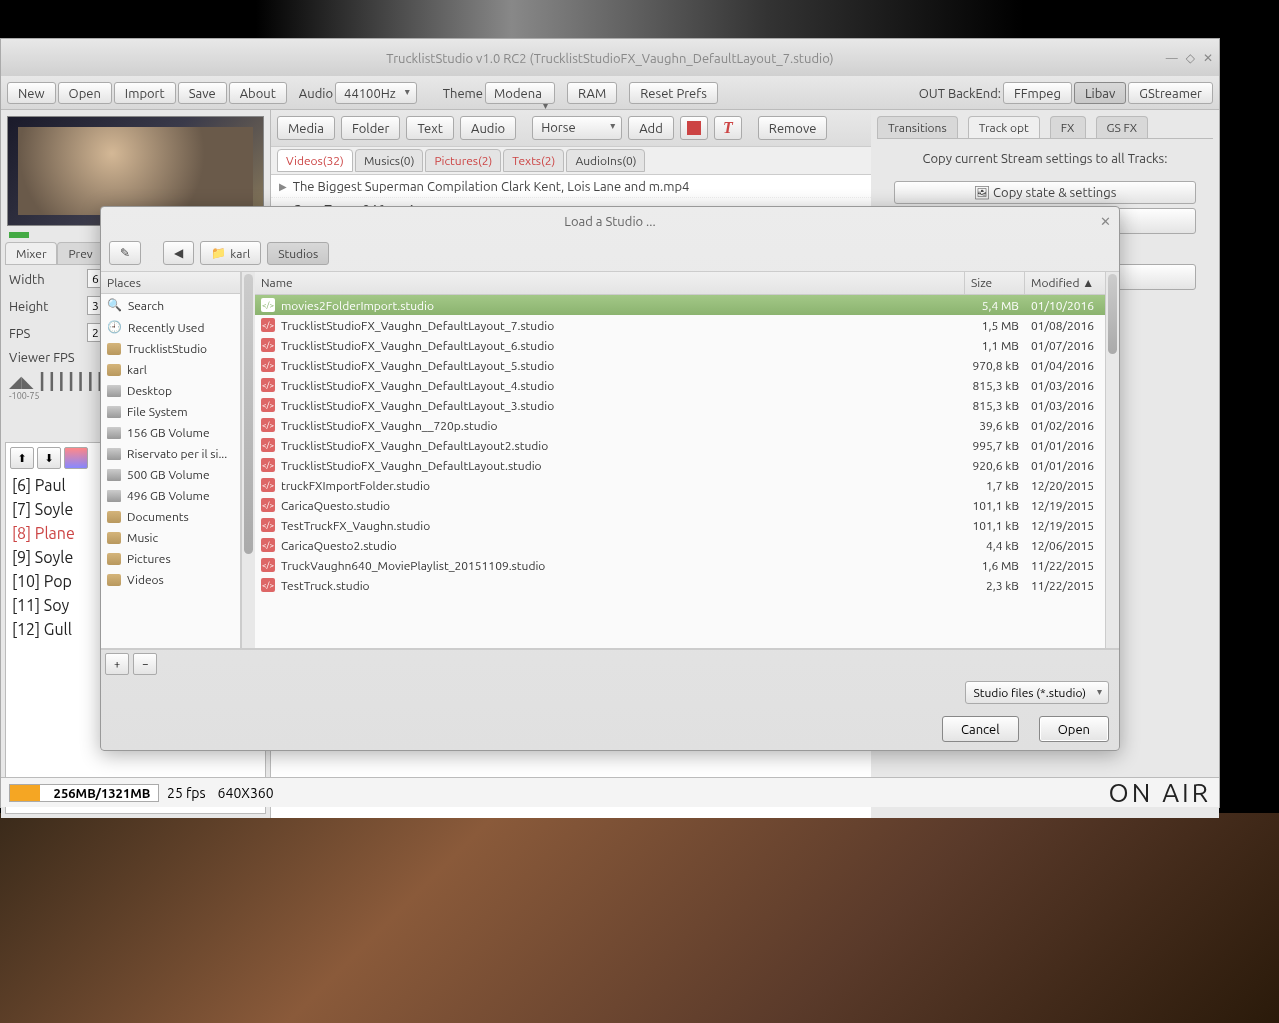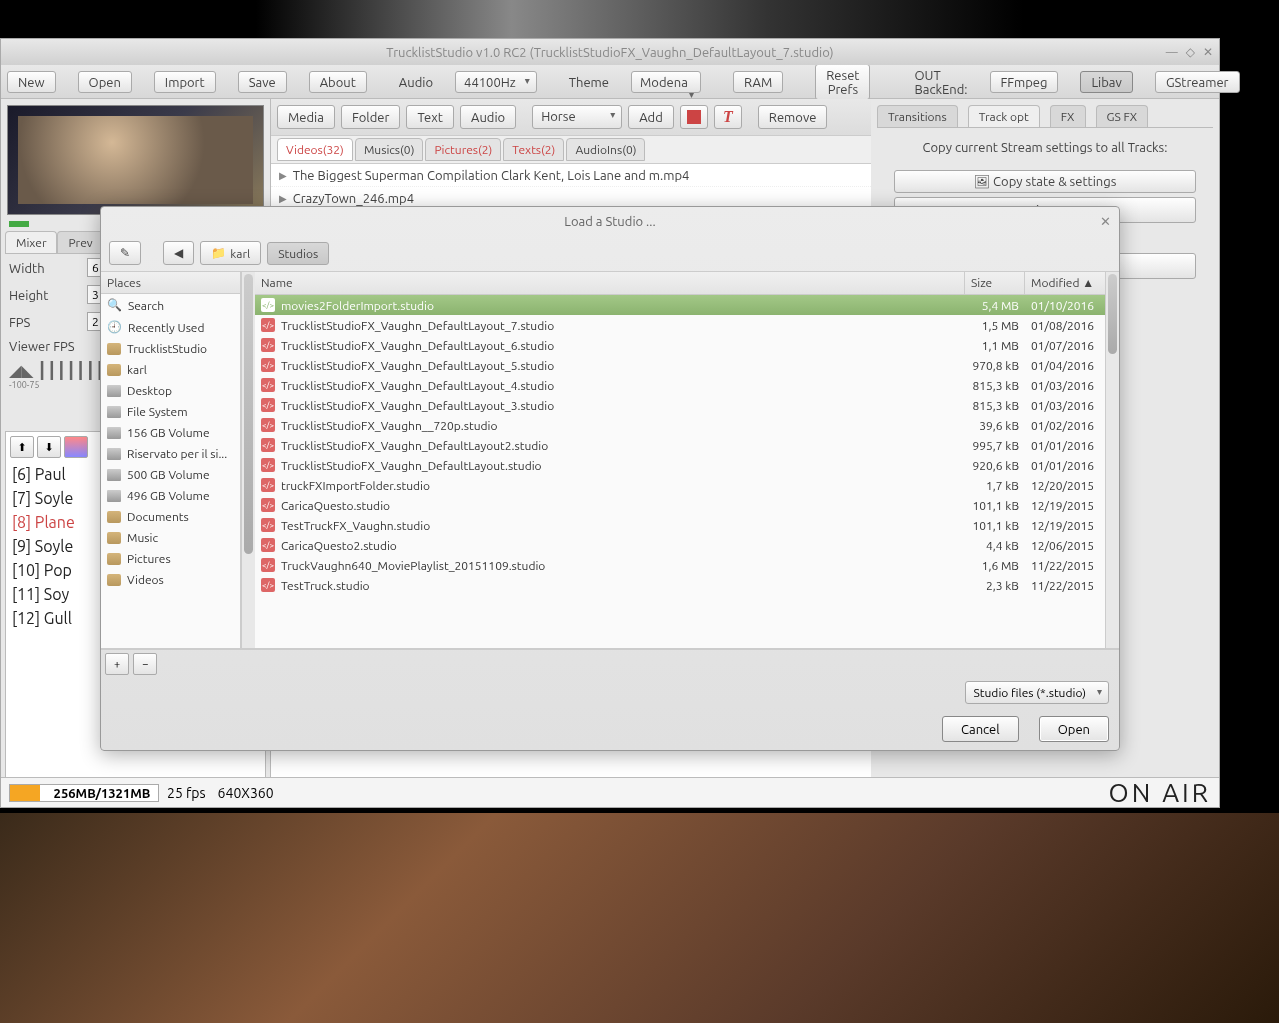--- a/index.html
+++ b/index.html
@@ -1,23 +1,23 @@
 <!DOCTYPE html>
 <html><head>
 <meta charset="utf-8">
 <style>
 * { box-sizing: border-box; margin: 0; padding: 0; font-family: "Segoe UI", "Ubuntu", sans-serif; }
 body { background: #000; width: 1279px; height: 1023px; position: relative; overflow: hidden; }
 .bg-top { position: absolute; top: 0; left: 0; width: 1279px; height: 40px; background: linear-gradient(90deg, #000 20%, #888 40%, #333 60%, #000 80%); }
 .bg-bottom { position: absolute; bottom: 0; left: 0; width: 1279px; height: 210px; background: linear-gradient(135deg, #3a2a1a, #8a5a3a, #5a3a2a, #2a1a0a); }
 .app-window { position: absolute; left: 0; top: 38px; width: 1220px; height: 770px; background: #d4d4d4; border: 1px solid #aaa; }
-.titlebar { height: 26px; background: linear-gradient(#e8e8e8, #d0d0d0); display: flex; align-items: center; justify-content: center; color: #888; font-size: 13px; position: relative; }
+.titlebar { height: 37px; background: linear-gradient(#e8e8e8, #d0d0d0); display: flex; align-items: center; justify-content: center; color: #888; font-size: 13px; position: relative; }
 .win-controls { position: absolute; right: 6px; display: flex; gap: 8px; color: #888; font-size: 12px; }
 .win-controls span { cursor: pointer; }
-.toolbar { height: 34px; background: linear-gradient(#e8e8e8, #d8d8d8); display: flex; align-items: center; padding: 0 6px; gap: 22px; border-bottom: 1px solid #bbb; }
+.toolbar { height: 34px; background: linear-gradient(#e8e8e8, #d8d8d8); display: flex; align-items: center; padding: 0 6px; gap: 2px; border-bottom: 1px solid #bbb; }
 .btn { background: linear-gradient(#fefefe, #e4e4e4); border: 1px solid #aaa; border-radius: 3px; padding: 3px 10px; font-size: 13px; color: #444; cursor: pointer; }
 .btn.active { background: linear-gradient(#d8d8d8, #c8c8c8); border-color: #888; }
 .lbl { font-size: 13px; color: #444; }
 .combo { background: linear-gradient(#fefefe, #e4e4e4); border: 1px solid #aaa; border-radius: 3px; padding: 3px 20px 3px 8px; font-size: 13px; color: #444; position: relative; }
 .combo::after { content: "▾"; position: absolute; right: 6px; color: #666; font-size: 10px; }
 .toolbar-spacer { flex: 1; }
 .main-row { display: flex; height: calc(100% - 60px); }
 .left-col { width: 270px; background: #e8e8e8; display: flex; flex-direction: column; border-right: 1px solid #bbb; }
 .preview-box { margin: 6px; height: 110px; background: linear-gradient(135deg, #1a1a2a, #3a3a4a, #8a7a5a); border: 1px solid #888; position: relative; }
 .preview-content { position: absolute; inset: 10px; background: radial-gradient(circle at 40% 30%, #d4b896, #6a5a4a 60%); }
@@ -111,21 +111,21 @@
   </div>
 
   <div class="toolbar">
     <button class="btn">New</button>
     <button class="btn">Open</button>
     <button class="btn">Import</button>
     <button class="btn">Save</button>
     <button class="btn">About</button>
     <span class="lbl" style="margin-left:10px">Audio</span>
     <div class="combo">44100Hz</div>
-    <span class="lbl" style="margin-left:10px">Theme</span>
+    <span class="lbl" style="margin-left:24px">Theme</span>
     <div class="combo" style="width:70px">Modena</div>
     <button class="btn" style="margin-left:10px">RAM</button>
     <button class="btn" style="margin-left:10px">Reset Prefs</button>
     <div class="toolbar-spacer"></div>
     <span class="lbl">OUT BackEnd:</span>
     <button class="btn">FFmpeg</button>
     <button class="btn active">Libav</button>
     <button class="btn">GStreamer</button>
   </div>
 

